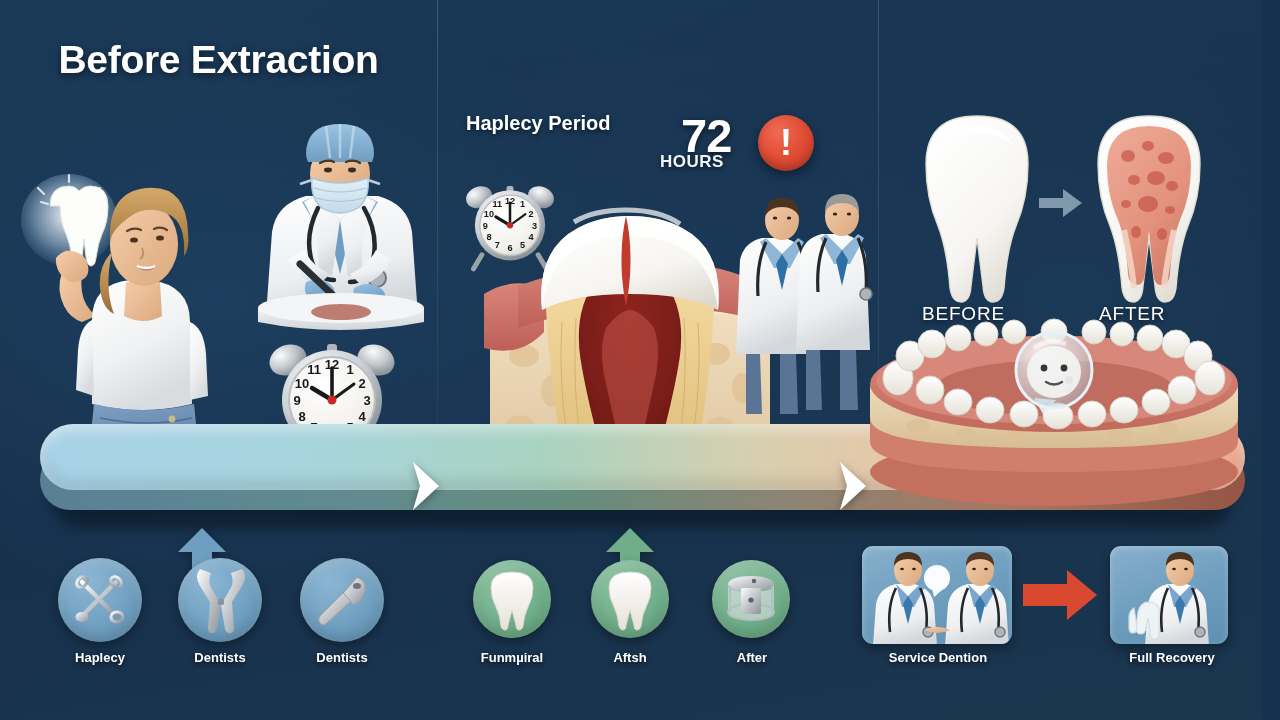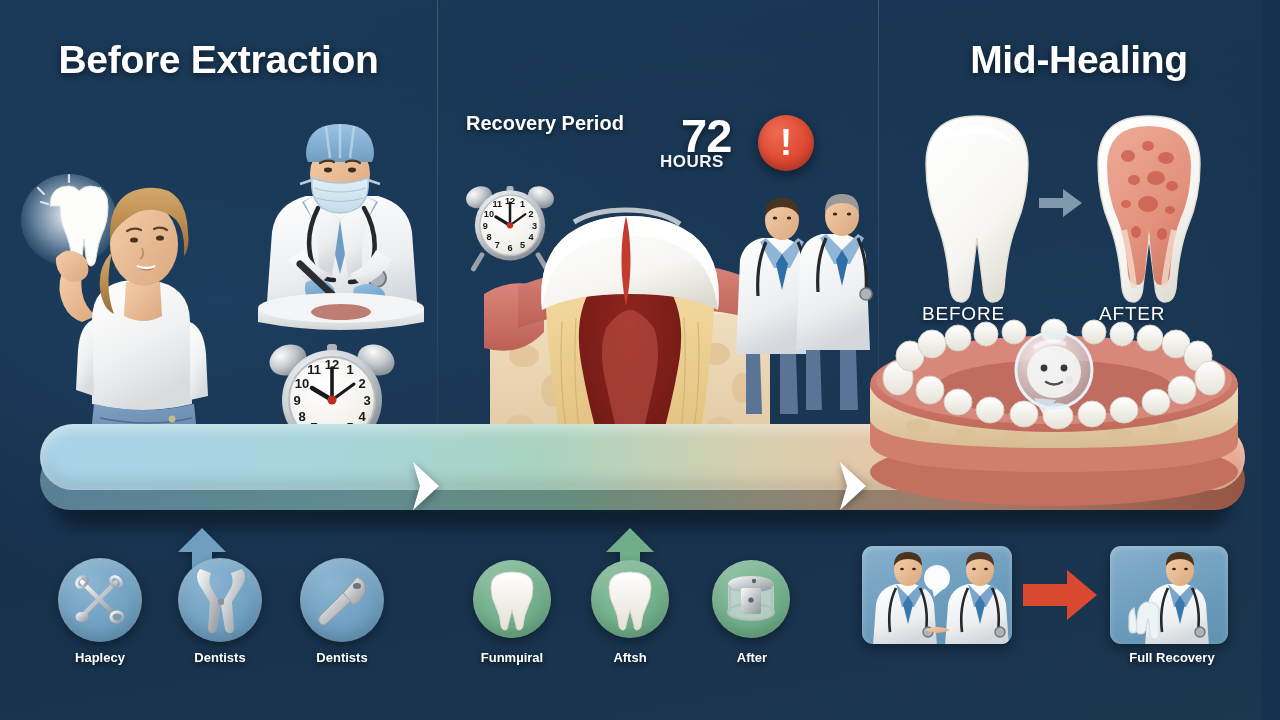--- a/index.html
+++ b/index.html
@@ -272,21 +272,21 @@
         <text x="44" y="50">10</text>
         <text x="56" y="36">11</text>
     </g>
     <line x1="74" y1="62" x2="54" y2="50" stroke="#16181a" stroke-width="4.5" stroke-linecap="round"></line>
     <line x1="74" y1="62" x2="74" y2="30" stroke="#16181a" stroke-width="3.6" stroke-linecap="round"></line>
     <line x1="74" y1="62" x2="96" y2="46" stroke="#16181a" stroke-width="3" stroke-linecap="round"></line>
     <circle cx="74" cy="62" r="4.5" fill="#c42b22"></circle>
   </svg>
 
 
-  <div class="subline" style="left:466px; top:110px">Recovery Period</div>
+  <div class="subline" style="left:466px; top:110px">Haplecy Period</div>
 
   <div class="hours-num" style="left:681px; top:108px">72</div>
   <div class="hours-lbl" style="left:660px; top:152px">HOURS</div>
   <div class="warn-circle" style="left:758px; top:115px; width:56px; height:56px">!</div>
 
   <svg style="position:absolute; left:458px; top:172px;" width="104" height="108" viewBox="0 0 148 126">
     <ellipse cx="30" cy="22" rx="19" ry="15" fill="url(#bellG)" transform="rotate(-22 30 22)"></ellipse>
     <ellipse cx="118" cy="22" rx="19" ry="15" fill="url(#bellG)" transform="rotate(22 118 22)"></ellipse>
     <rect x="69" y="6" width="10" height="13" rx="3" fill="#aeb4b9"></rect>
     <path d="M34 104 l-12 20 M114 104 l12 20" stroke="#9aa1a7" stroke-width="7" stroke-linecap="round"></path>
@@ -401,21 +401,20 @@
       <path d="M39 28 q0-18 17-18 q17 0 17 18 q-5-9-17-9 q-12 0-17 9z" fill="#9a9a96"></path>
       <g fill="#33251a">
           <ellipse cx="49" cy="30" rx="2.2" ry="1.5"></ellipse>
           <ellipse cx="63" cy="30" rx="2.2" ry="1.5"></ellipse>
         </g>
       <path d="M20 166 l14 0 l2 60 l-16 0z" fill="#5a7496"></path>
       <path d="M54 166 l16 0 l2 60 l-18 0z" fill="#5a7496"></path>
     </g>
   </svg>
 
-  <div class="ptitle" style="left:878px; top:38px; width:402px">Mid-Healing</div>
 
   <svg style="position:absolute; left:918px; top:108px;" width="118" height="196" viewBox="0 0 118 196">
     <path d="M8 56 q0-48 51-48 q51 0 51 48 q0 34-12 62 q-9 23-12 62 q-2 14-11 14 q-9 0-10-16 l-6-48 l-6 48 q-1 16-10 16 q-9 0-11-14 q-3-39-12-62 q-12-28-12-62z" fill="url(#enamelG)" stroke="#e0ddd4" stroke-width="1.4"></path>
     <path d="M20 40 q14-22 39-22 q25 0 39 22 q-12-14-39-14 q-27 0-39 14z" fill="#ffffff" opacity=".9"></path>
   </svg>
 
   <svg style="position:absolute; left:1039px; top:188px;" width="44" height="30" viewBox="0 0 44 30">
     <path d="M0 10 l24 0 l0-9 l19 14 l-19 14 l0-9 l-24 0z" fill="#7f98ab"></path>
   </svg>
 
@@ -642,20 +641,21 @@
         </g>
 
       <path d="M62 84 q14-6 26 0 q-12 6-26 0z" fill="url(#skinG)"></path>
 
       <g>
         <circle cx="75" cy="32" r="13" fill="#fafcfd"></circle>
         <path d="M70 42 l2 9 l8-7z" fill="#fafcfd"></path>
       </g>
     </svg>
   </div>
+  <div class="ilabel" style="left:845px; top:650px; width:186px">Service Dention</div>
 
   <svg style="position:absolute; left:1023px; top:568px;" width="74" height="54" viewBox="0 0 74 54">
     <path d="M0 16 L44 16 L44 2 L74 27 L44 52 L44 38 L0 38 Z" fill="#d9492f"></path>
   </svg>
 
   <div class="doc-card" style="left:1110px; top:546px; width:118px; height:98px">
     <svg width="118" height="98" viewBox="0 0 118 98">
       <path d="M38 58 q3-16 20-20 l18 0 q17 4 20 20 l3 42 l-64 0z" fill="url(#coatG)"></path>
       <path d="M58 38 l12 12 l12-12 l5 3 l-11 20 l-12 0z" fill="#7ba5cc"></path>
       <path d="M70 50 l-5 8 l5 20 l5-20z" fill="#3a78ad"></path>

